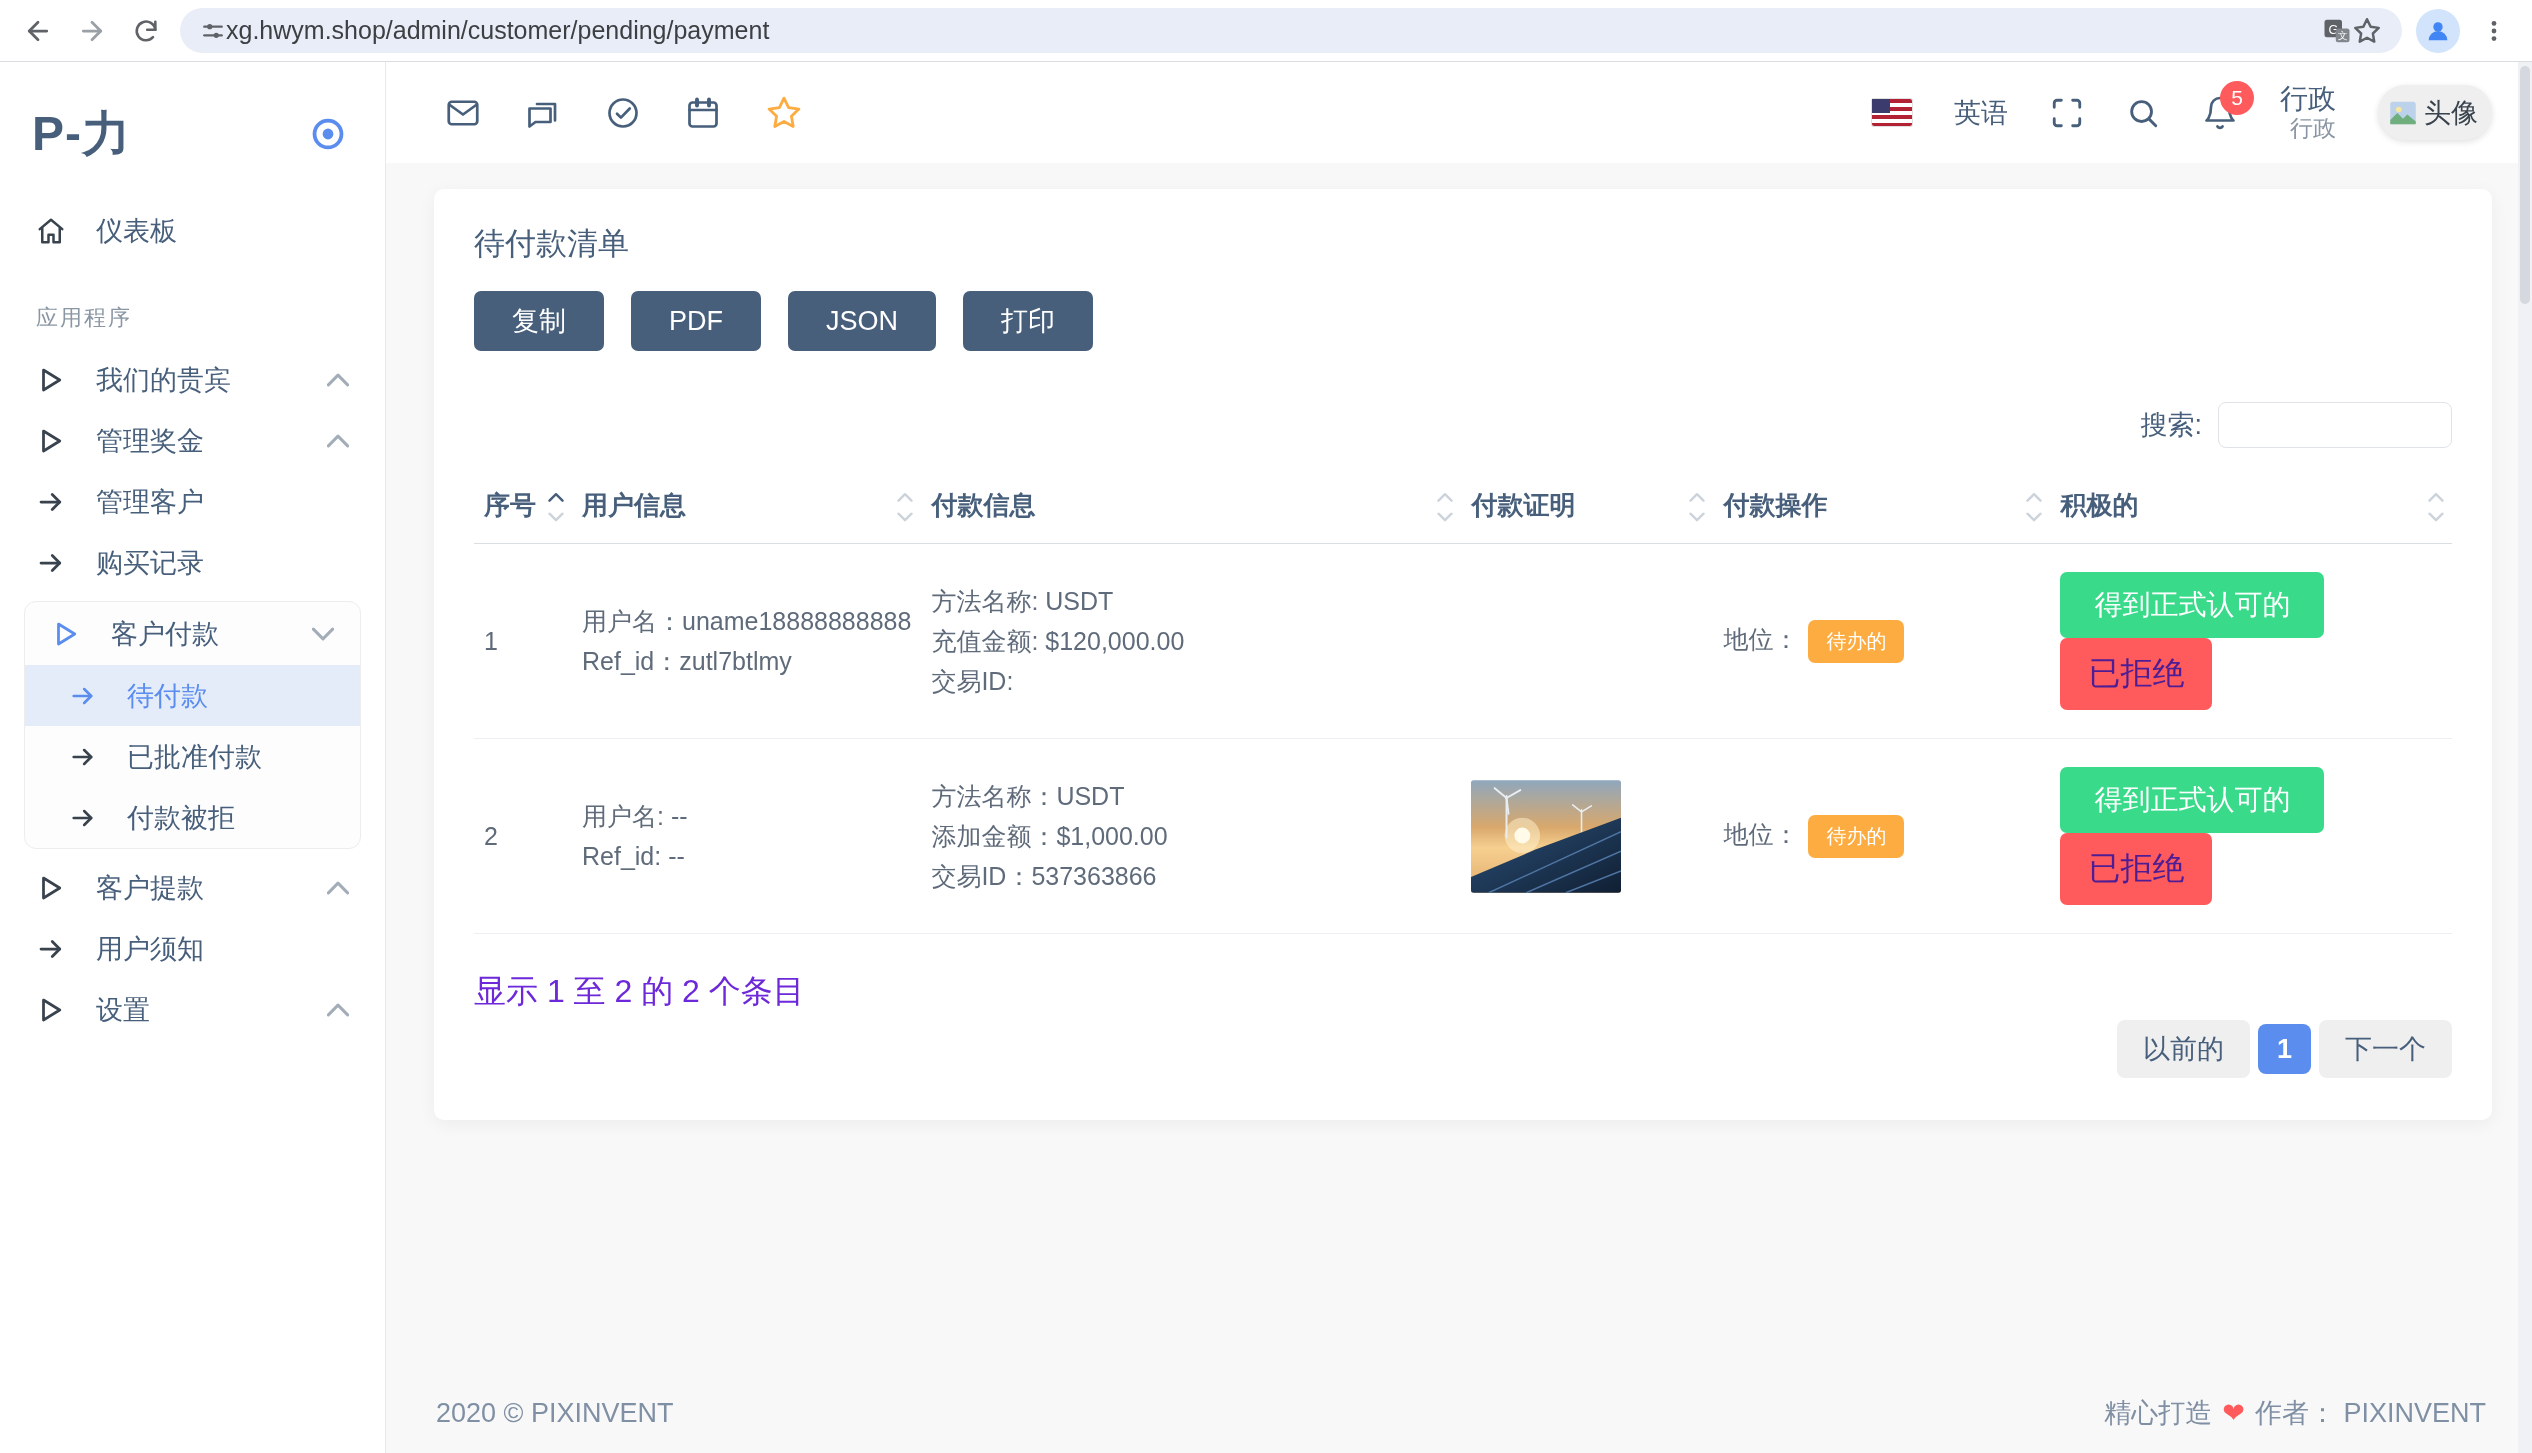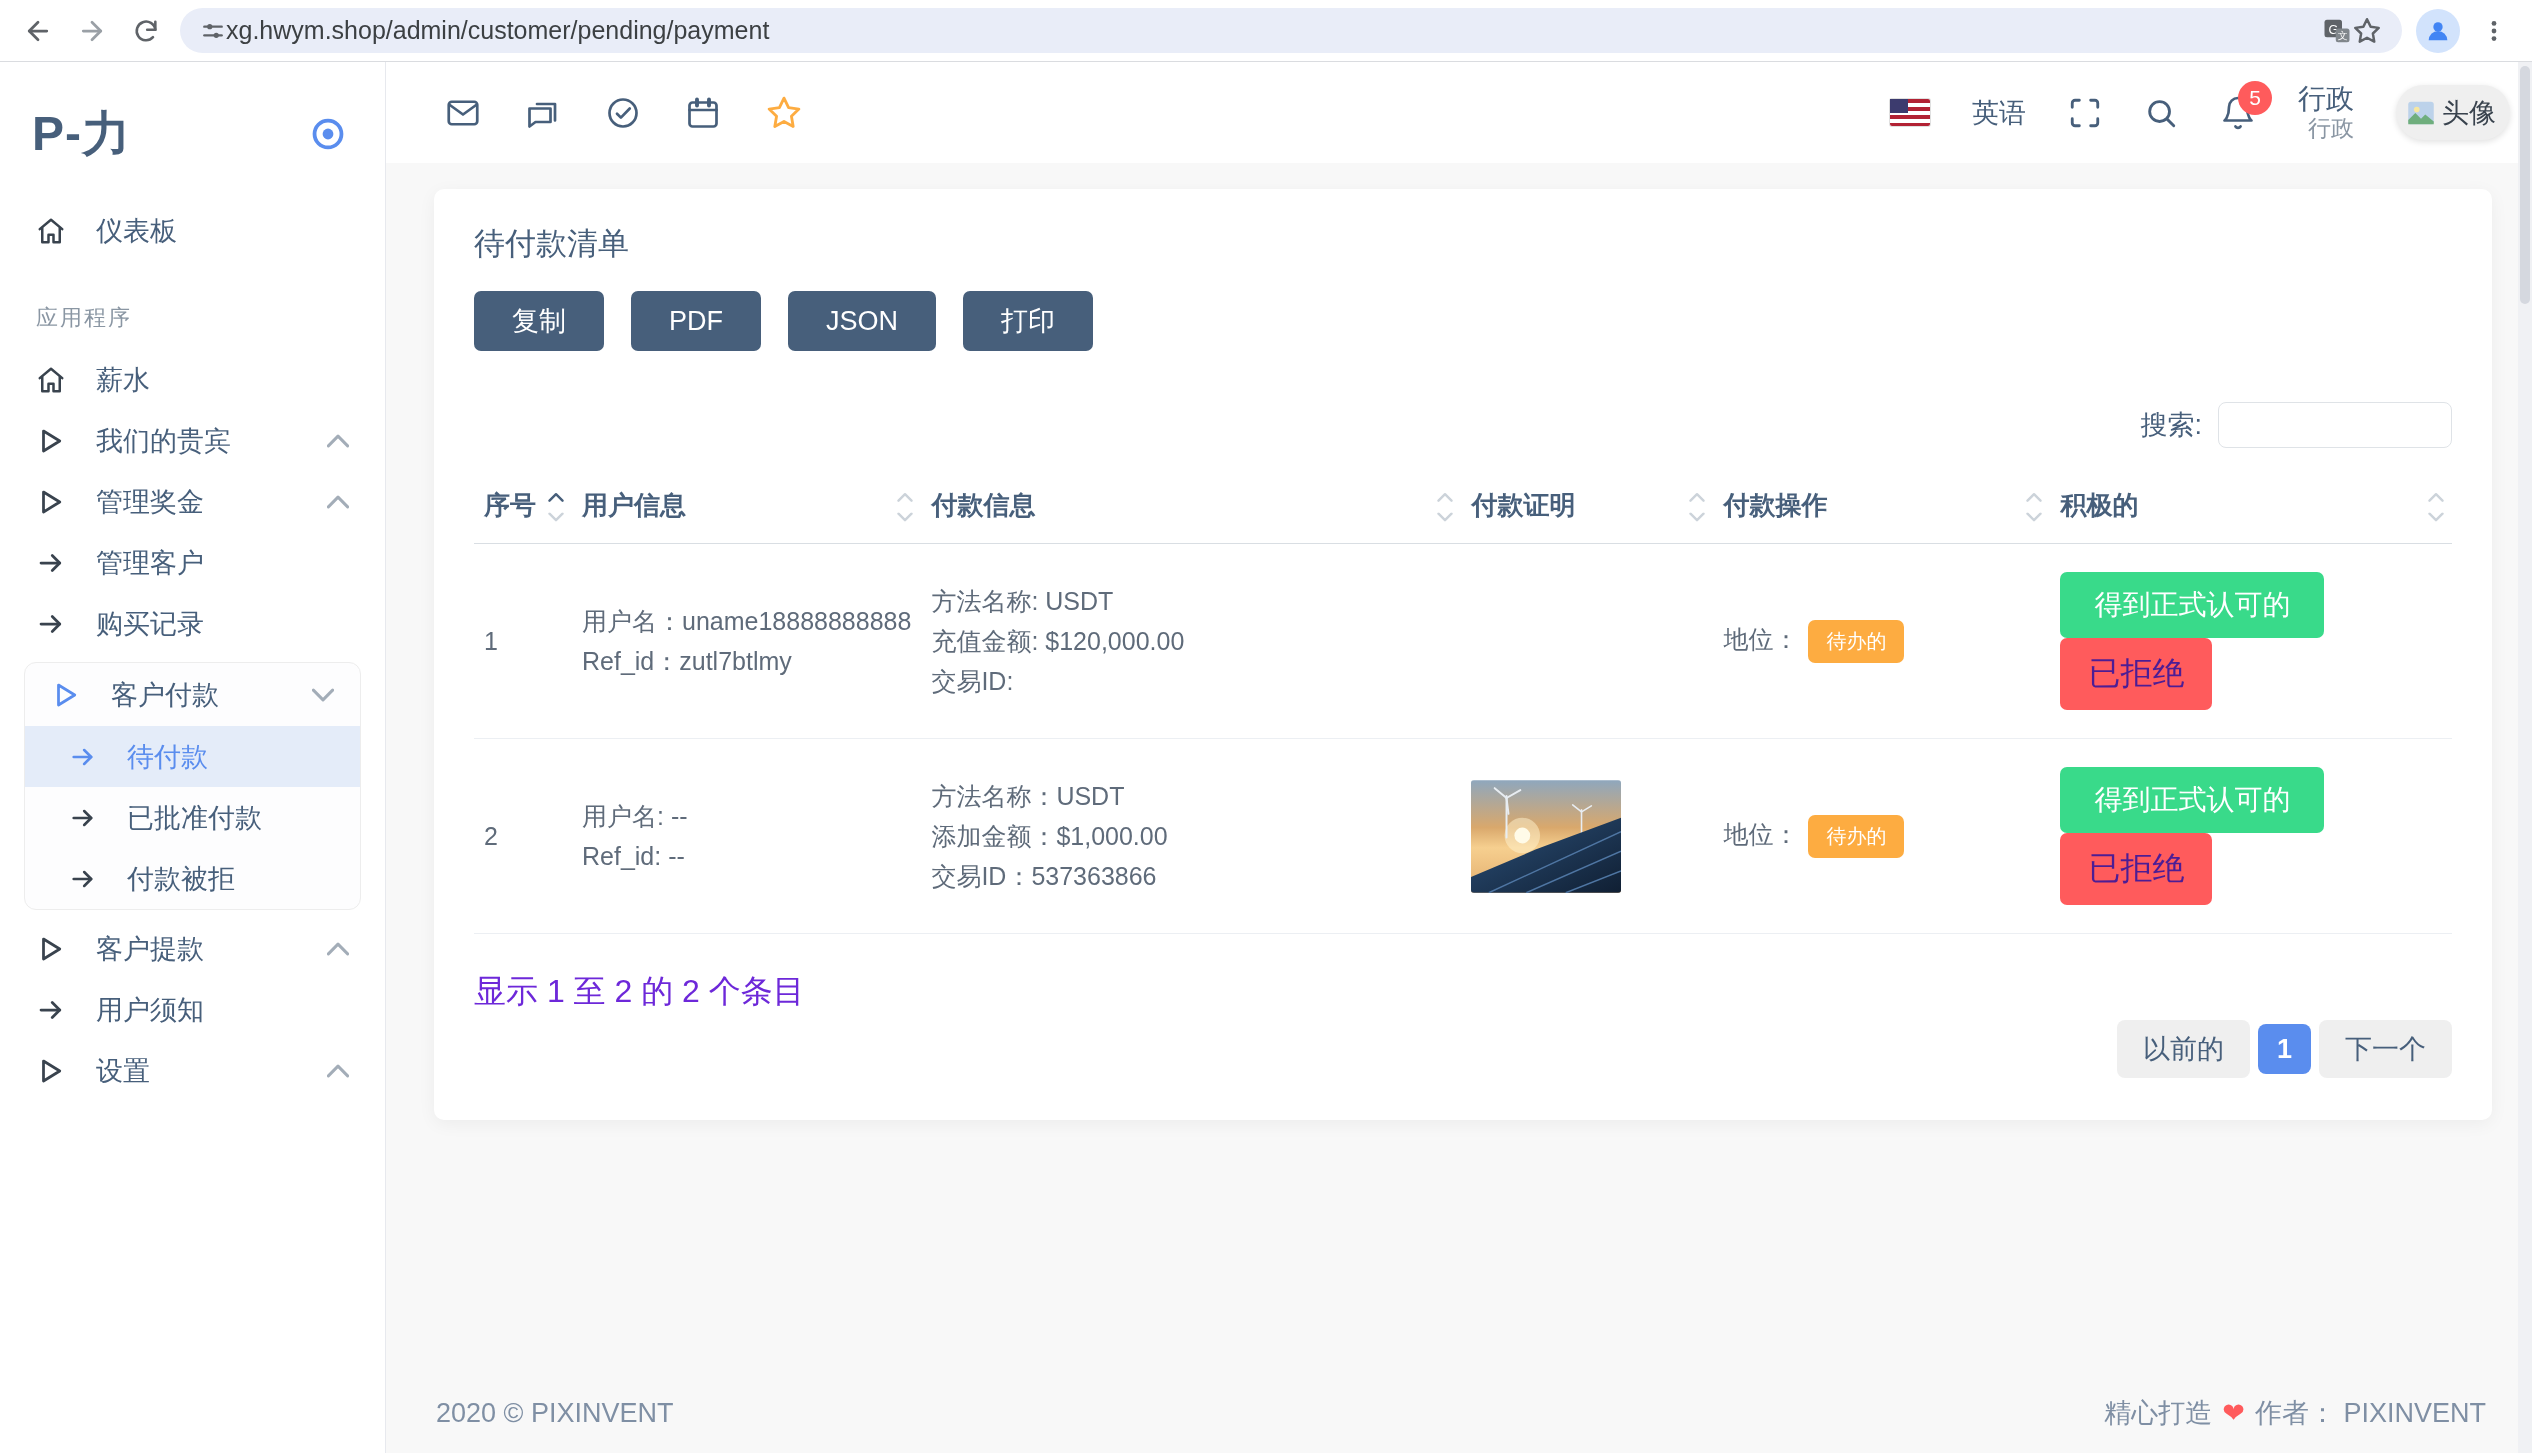--- a/index.html
+++ b/index.html
@@ -36,21 +36,21 @@
   .side-group .side-item { padding:0 26px; height:63px; }
   .side-sub { display:flex; align-items:center; gap:30px; height:61px; padding:0 26px 0 44px;
     color:#475f7b; font-size:27px; cursor:pointer; }
   .side-sub .ic { display:flex; color:#39434e; }
   .side-sub.active { background:#e4ecf9; color:#5a8dee; }
   .side-sub.active .ic { color:#5a8dee; }
   .blue-ic { color:#5a8dee !important; }
 
   
   .main { flex:1; display:flex; flex-direction:column; background:#f8f8f8; min-width:0; }
-  .topbar { height:101px; background:#fff; display:flex; align-items:center; padding:0 22px 0 59px; flex:0 0 auto; }
+  .topbar { height:101px; background:#fff; display:flex; align-items:center; padding:0 40px 0 59px; flex:0 0 auto; }
   .topbar-left { display:flex; align-items:center; gap:44px; color:#475f7b; }
   .topbar-left .tic { display:flex; cursor:pointer; }
   .star-orange { color:#fdac41; }
   .topbar-right { margin-left:auto; display:flex; align-items:center; gap:42px; color:#475f7b; }
   .flag { width:40px; height:27px; background:repeating-linear-gradient(180deg,#b22234 0 4px,#ffffff 4px 8px);
     position:relative; border-radius:2px; box-shadow:0 0 0 1px #e0e0e0; }
   .flag::after { content:""; position:absolute; left:0; top:0; width:18px; height:14px; background:#3c3b6e; }
   .lang { font-size:27px; }
   .bell-wrap { position:relative; display:flex; }
   .badge { position:absolute; top:-14px; right:-16px; min-width:34px; height:34px; border-radius:17px;
@@ -186,29 +186,20 @@
         <svg width="30" height="30" viewBox="0 0 24 24" fill="none" stroke="currentColor" stroke-width="2" stroke-linecap="round" stroke-linejoin="round">
             <path d="M3 10.5 12 3l9 7.5"></path>
             <path d="M5 9.5V21h5v-6h4v6h5V9.5"></path>
           </svg>
       </span>
       <span class="lbl">仪表板</span>
     </div>
 
     <div class="side-section">应用程序</div>
 
-    <div class="side-item">
-      <span class="ic">
-        <svg width="30" height="30" viewBox="0 0 24 24" fill="none" stroke="currentColor" stroke-width="2" stroke-linecap="round" stroke-linejoin="round">
-            <path d="M3 10.5 12 3l9 7.5"></path>
-            <path d="M5 9.5V21h5v-6h4v6h5V9.5"></path>
-          </svg>
-      </span>
-      <span class="lbl">薪水</span>
-    </div>
 
     <div class="side-item">
       <span class="ic">
         <svg width="30" height="30" viewBox="0 0 24 24" fill="none" stroke="currentColor" stroke-width="2.2" stroke-linejoin="round">
             <polygon points="6,4 19,12 6,20"></polygon>
           </svg>
       </span>
       <span class="lbl">我们的贵宾</span>
       <span class="chev">
         <svg width="22" height="14" viewBox="0 0 16 10" fill="none" stroke="currentColor" stroke-width="2.2" stroke-linecap="round" stroke-linejoin="round">

